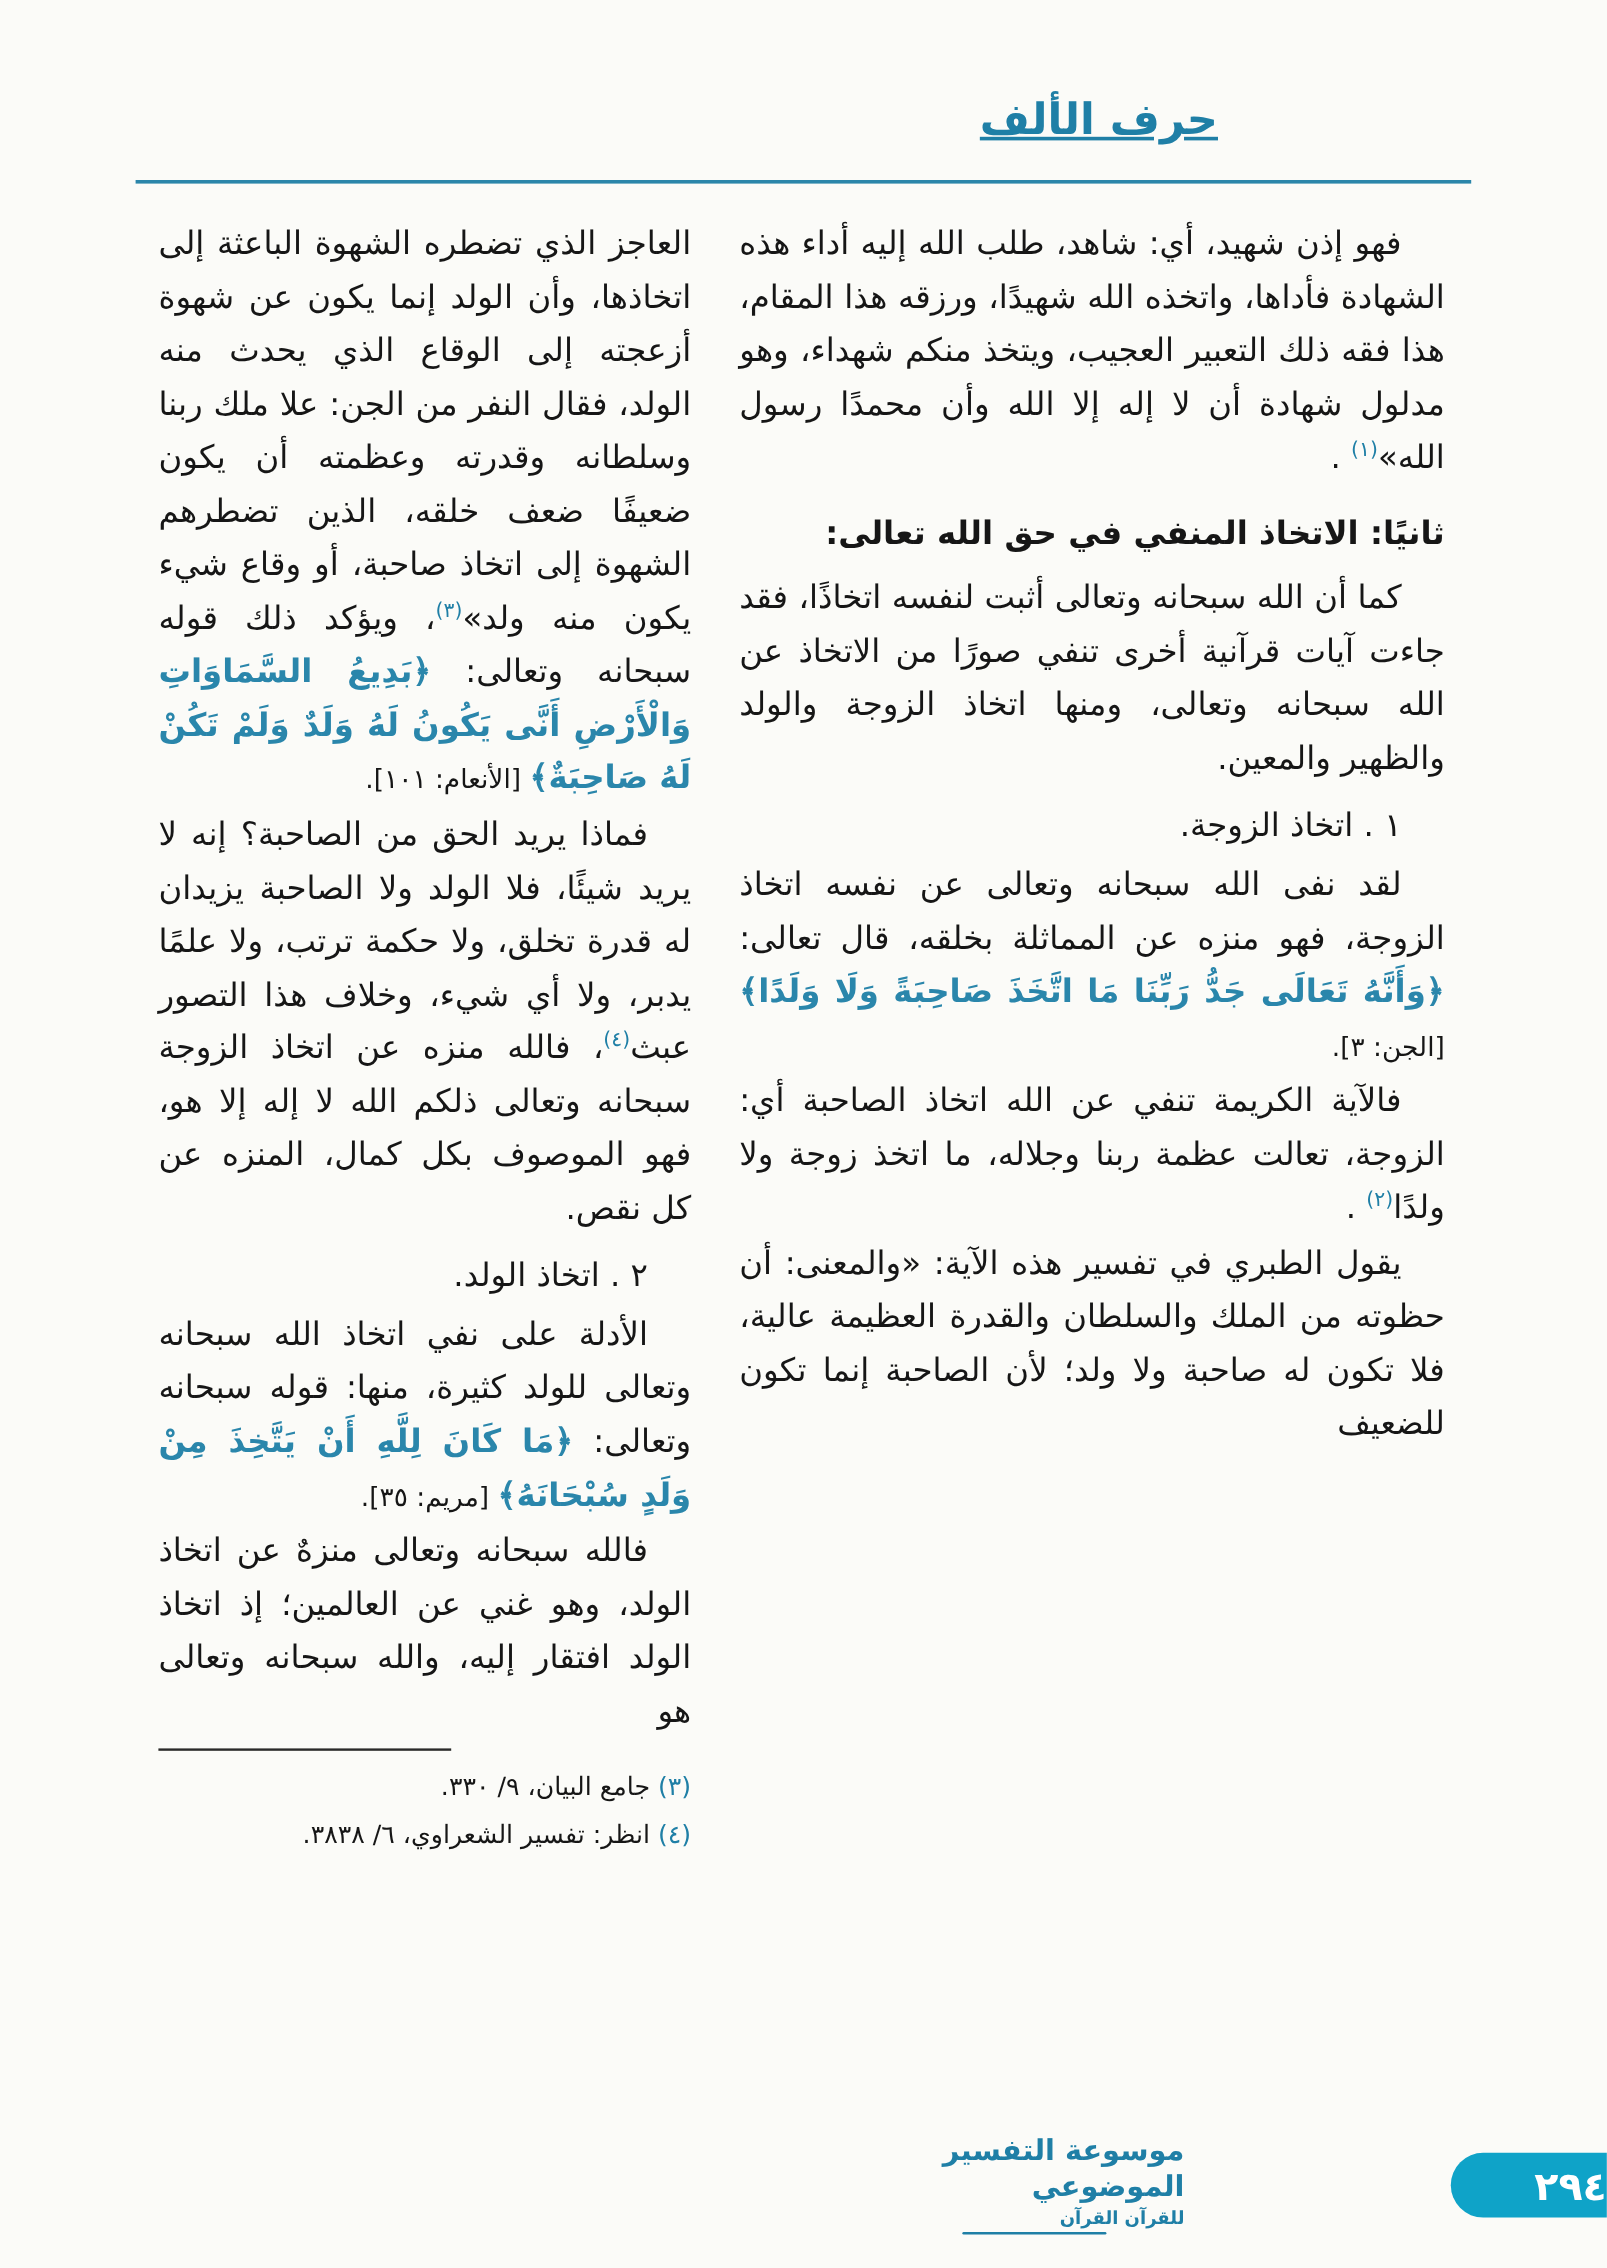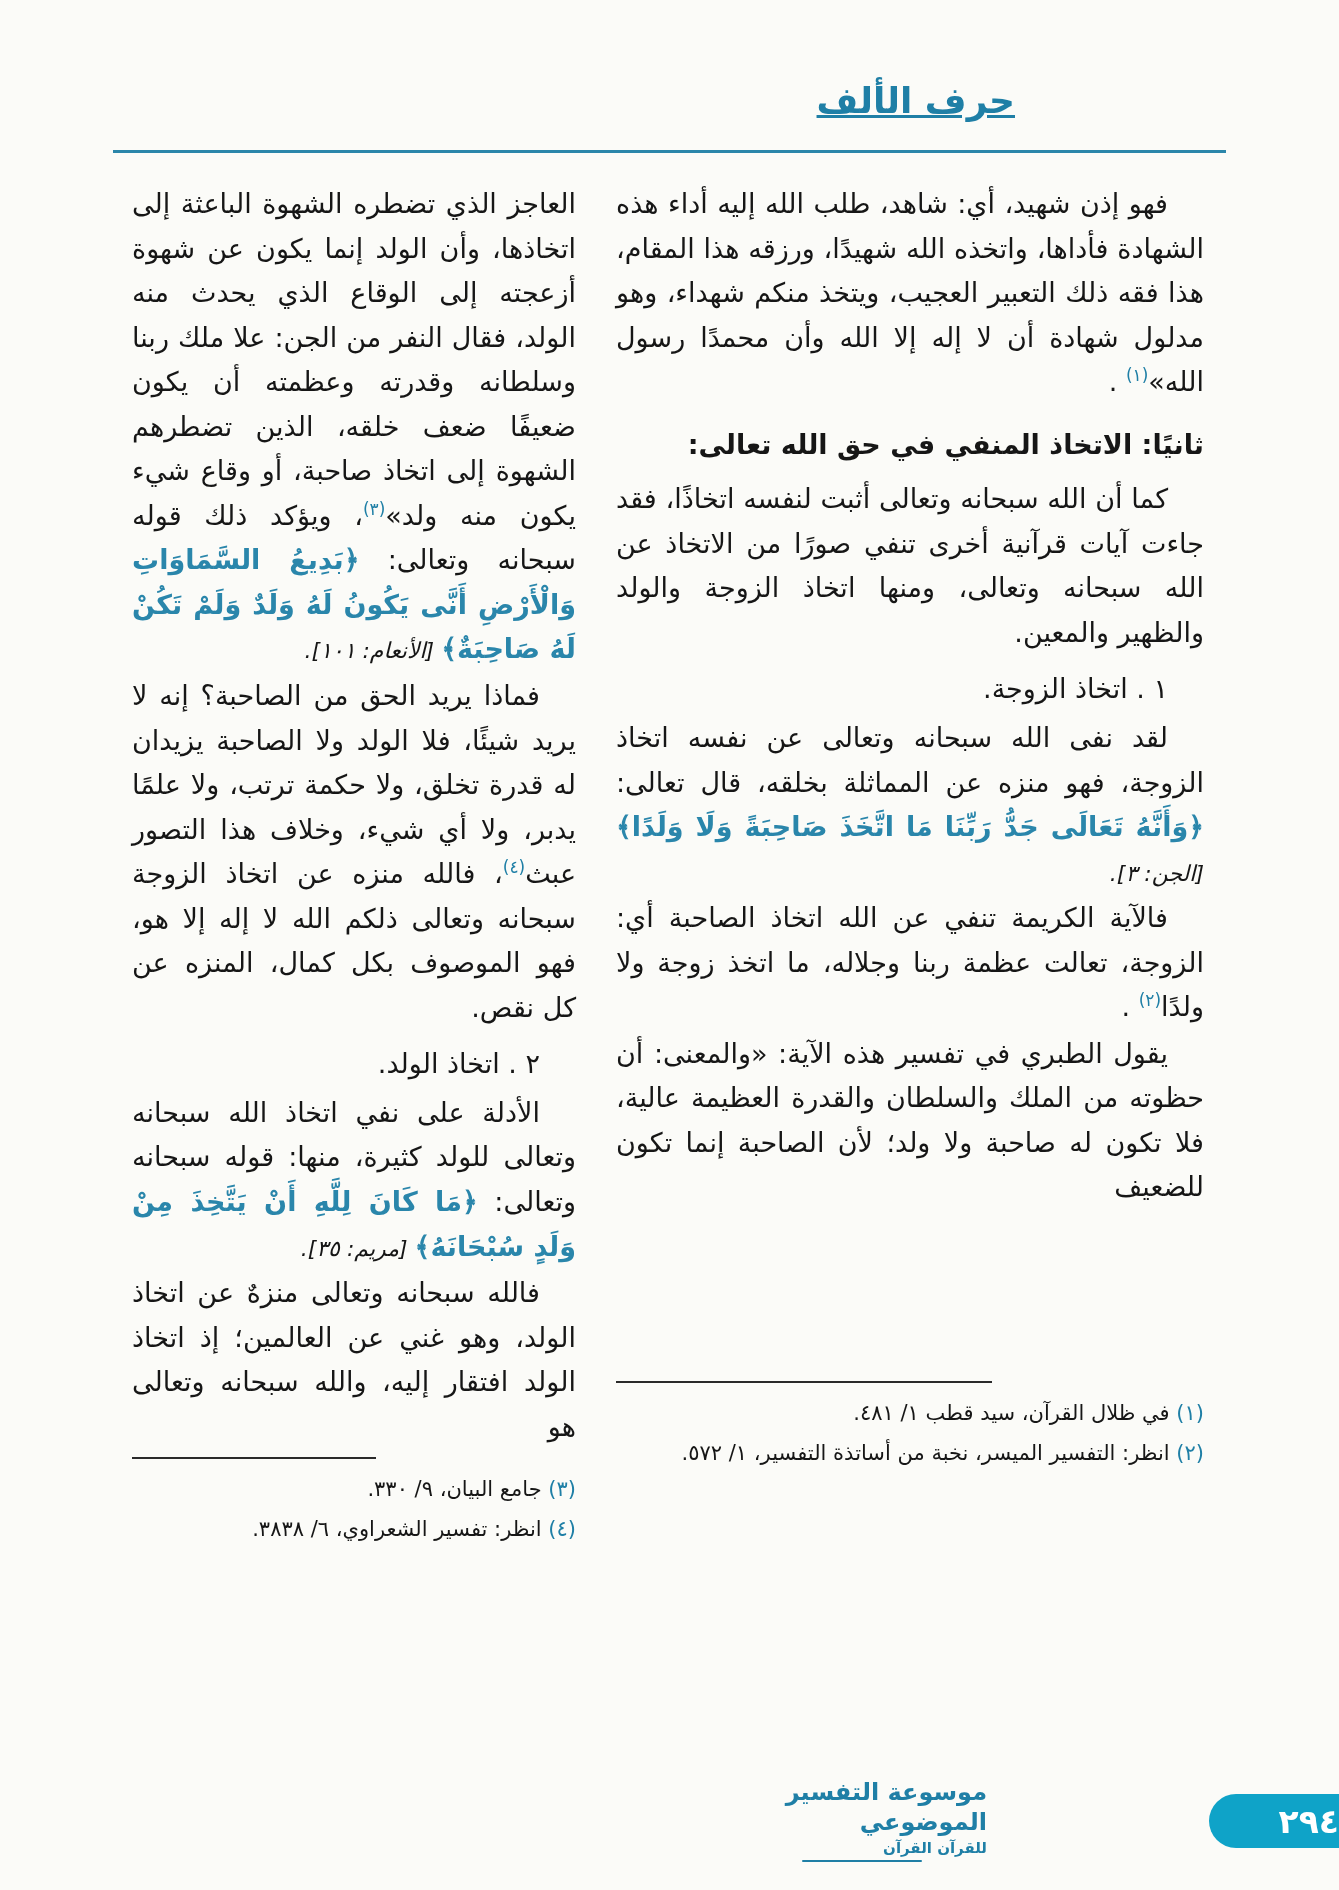--- a/index.html
+++ b/index.html
@@ -39,21 +39,21 @@
   .para       { text-indent:36px; margin:2px 0; }
   .para-flush { text-indent:0;   margin:2px 0; }
   .heading-teal {
     color:#1f7fa6; font-weight:bold; font-size:27px;
     text-align:right; text-indent:0; margin:18px 0 10px;
   }
   .subheading { font-weight:normal; text-indent:36px; margin:12px 0 4px; text-align:right; }
 
   .seg-n { color:#161616;text-align:center; }
   .seg-q { color:#2a86ab; font-weight:bold; }
-  .seg-r { font-size:22px; color:#161616;font-style:italic; }
+  .seg-r { font-size:22px; color:#161616; }
   .seg-m { font-size:17px; vertical-align:super; line-height:1; color:#1f7fa6; }
 
   
   .footnotes { margin-top:auto; padding-top:6px; }
   .fn-rule {
     height:2px; background:#2a2a2a;
     width:64%; margin-right:auto; margin-left:0;
     margin-bottom:12px;
   }
   .col-left .fn-rule { width:55%; }
@@ -94,27 +94,20 @@
   <div class="col col-right">
     <div class="col-blocks">
         <div class="block para"><span class="seg-n">فهو إذن شهيد، أي: شاهد، طلب الله إليه أداء هذه الشهادة فأداها، واتخذه الله شهيدًا، ورزقه هذا المقام، هذا فقه ذلك التعبير العجيب، ويتخذ منكم شهداء، وهو مدلول شهادة أن لا إله إلا الله وأن محمدًا رسول الله»</span><span class="seg-m">(١)</span><span class="seg-n"> .</span></div>
         <div class="block heading-teal"><span class="seg-n">ثانيًا: الاتخاذ المنفي في حق الله تعالى:</span></div>
         <div class="block para"><span class="seg-n">كما أن الله سبحانه وتعالى أثبت لنفسه اتخاذًا، فقد جاءت آيات قرآنية أخرى تنفي صورًا من الاتخاذ عن الله سبحانه وتعالى، ومنها اتخاذ الزوجة والولد والظهير والمعين.</span></div>
         <div class="block subheading"><span class="seg-n">١ . اتخاذ الزوجة.</span></div>
         <div class="block para"><span class="seg-n">لقد نفى الله سبحانه وتعالى عن نفسه اتخاذ الزوجة، فهو منزه عن المماثلة بخلقه، قال تعالى: </span><span class="seg-q">﴿وَأَنَّهُ تَعَالَى جَدُّ رَبِّنَا مَا اتَّخَذَ صَاحِبَةً وَلَا وَلَدًا﴾</span><span class="seg-r"> [الجن: ٣].</span></div>
         <div class="block para"><span class="seg-n">فالآية الكريمة تنفي عن الله اتخاذ الصاحبة أي: الزوجة، تعالت عظمة ربنا وجلاله، ما اتخذ زوجة ولا ولدًا</span><span class="seg-m">(٢)</span><span class="seg-n"> .</span></div>
         <div class="block para"><span class="seg-n">يقول الطبري في تفسير هذه الآية: «والمعنى: أن حظوته من الملك والسلطان والقدرة العظيمة عالية، فلا تكون له صاحبة ولا ولد؛ لأن الصاحبة إنما تكون للضعيف</span></div>
       </div>
-    <div class="footnotes">
-      <div class="fn-rule"></div>
-      <div>
-          <div class="block footnote"><span class="seg-fnum">(١)</span><span class="seg-fn">  في ظلال القرآن، سيد قطب ١/ ٤٨١.</span></div>
-          <div class="block footnote"><span class="seg-fnum">(٢)</span><span class="seg-fn">  انظر: التفسير الميسر، نخبة من أساتذة التفسير، ١/ ٥٧٢.</span></div>
-        </div>
-    </div>
   </div>
 
   <div class="col col-left">
     <div class="col-blocks">
         <div class="block para-flush"><span class="seg-n">العاجز الذي تضطره الشهوة الباعثة إلى اتخاذها، وأن الولد إنما يكون عن شهوة أزعجته إلى الوقاع الذي يحدث منه الولد، فقال النفر من الجن: علا ملك ربنا وسلطانه وقدرته وعظمته أن يكون ضعيفًا ضعف خلقه، الذين تضطرهم الشهوة إلى اتخاذ صاحبة، أو وقاع شيء يكون منه ولد»</span><span class="seg-m">(٣)</span><span class="seg-n">، ويؤكد ذلك قوله سبحانه وتعالى: </span><span class="seg-q">﴿بَدِيعُ السَّمَاوَاتِ وَالْأَرْضِ أَنَّى يَكُونُ لَهُ وَلَدٌ وَلَمْ تَكُنْ لَهُ صَاحِبَةٌ﴾</span><span class="seg-r"> [الأنعام: ١٠١].</span></div>
         <div class="block para"><span class="seg-n">فماذا يريد الحق من الصاحبة؟ إنه لا يريد شيئًا، فلا الولد ولا الصاحبة يزيدان له قدرة تخلق، ولا حكمة ترتب، ولا علمًا يدبر، ولا أي شيء، وخلاف هذا التصور عبث</span><span class="seg-m">(٤)</span><span class="seg-n">، فالله منزه عن اتخاذ الزوجة سبحانه وتعالى ذلكم الله لا إله إلا هو، فهو الموصوف بكل كمال، المنزه عن كل نقص.</span></div>
         <div class="block subheading"><span class="seg-n">٢ . اتخاذ الولد.</span></div>
         <div class="block para"><span class="seg-n">الأدلة على نفي اتخاذ الله سبحانه وتعالى للولد كثيرة، منها: قوله سبحانه وتعالى: </span><span class="seg-q">﴿مَا كَانَ لِلَّهِ أَنْ يَتَّخِذَ مِنْ وَلَدٍ سُبْحَانَهُ﴾</span><span class="seg-r"> [مريم: ٣٥].</span></div>
         <div class="block para"><span class="seg-n">فالله سبحانه وتعالى منزهٌ عن اتخاذ الولد، وهو غني عن العالمين؛ إذ اتخاذ الولد افتقار إليه، والله سبحانه وتعالى هو</span></div>
       </div>

